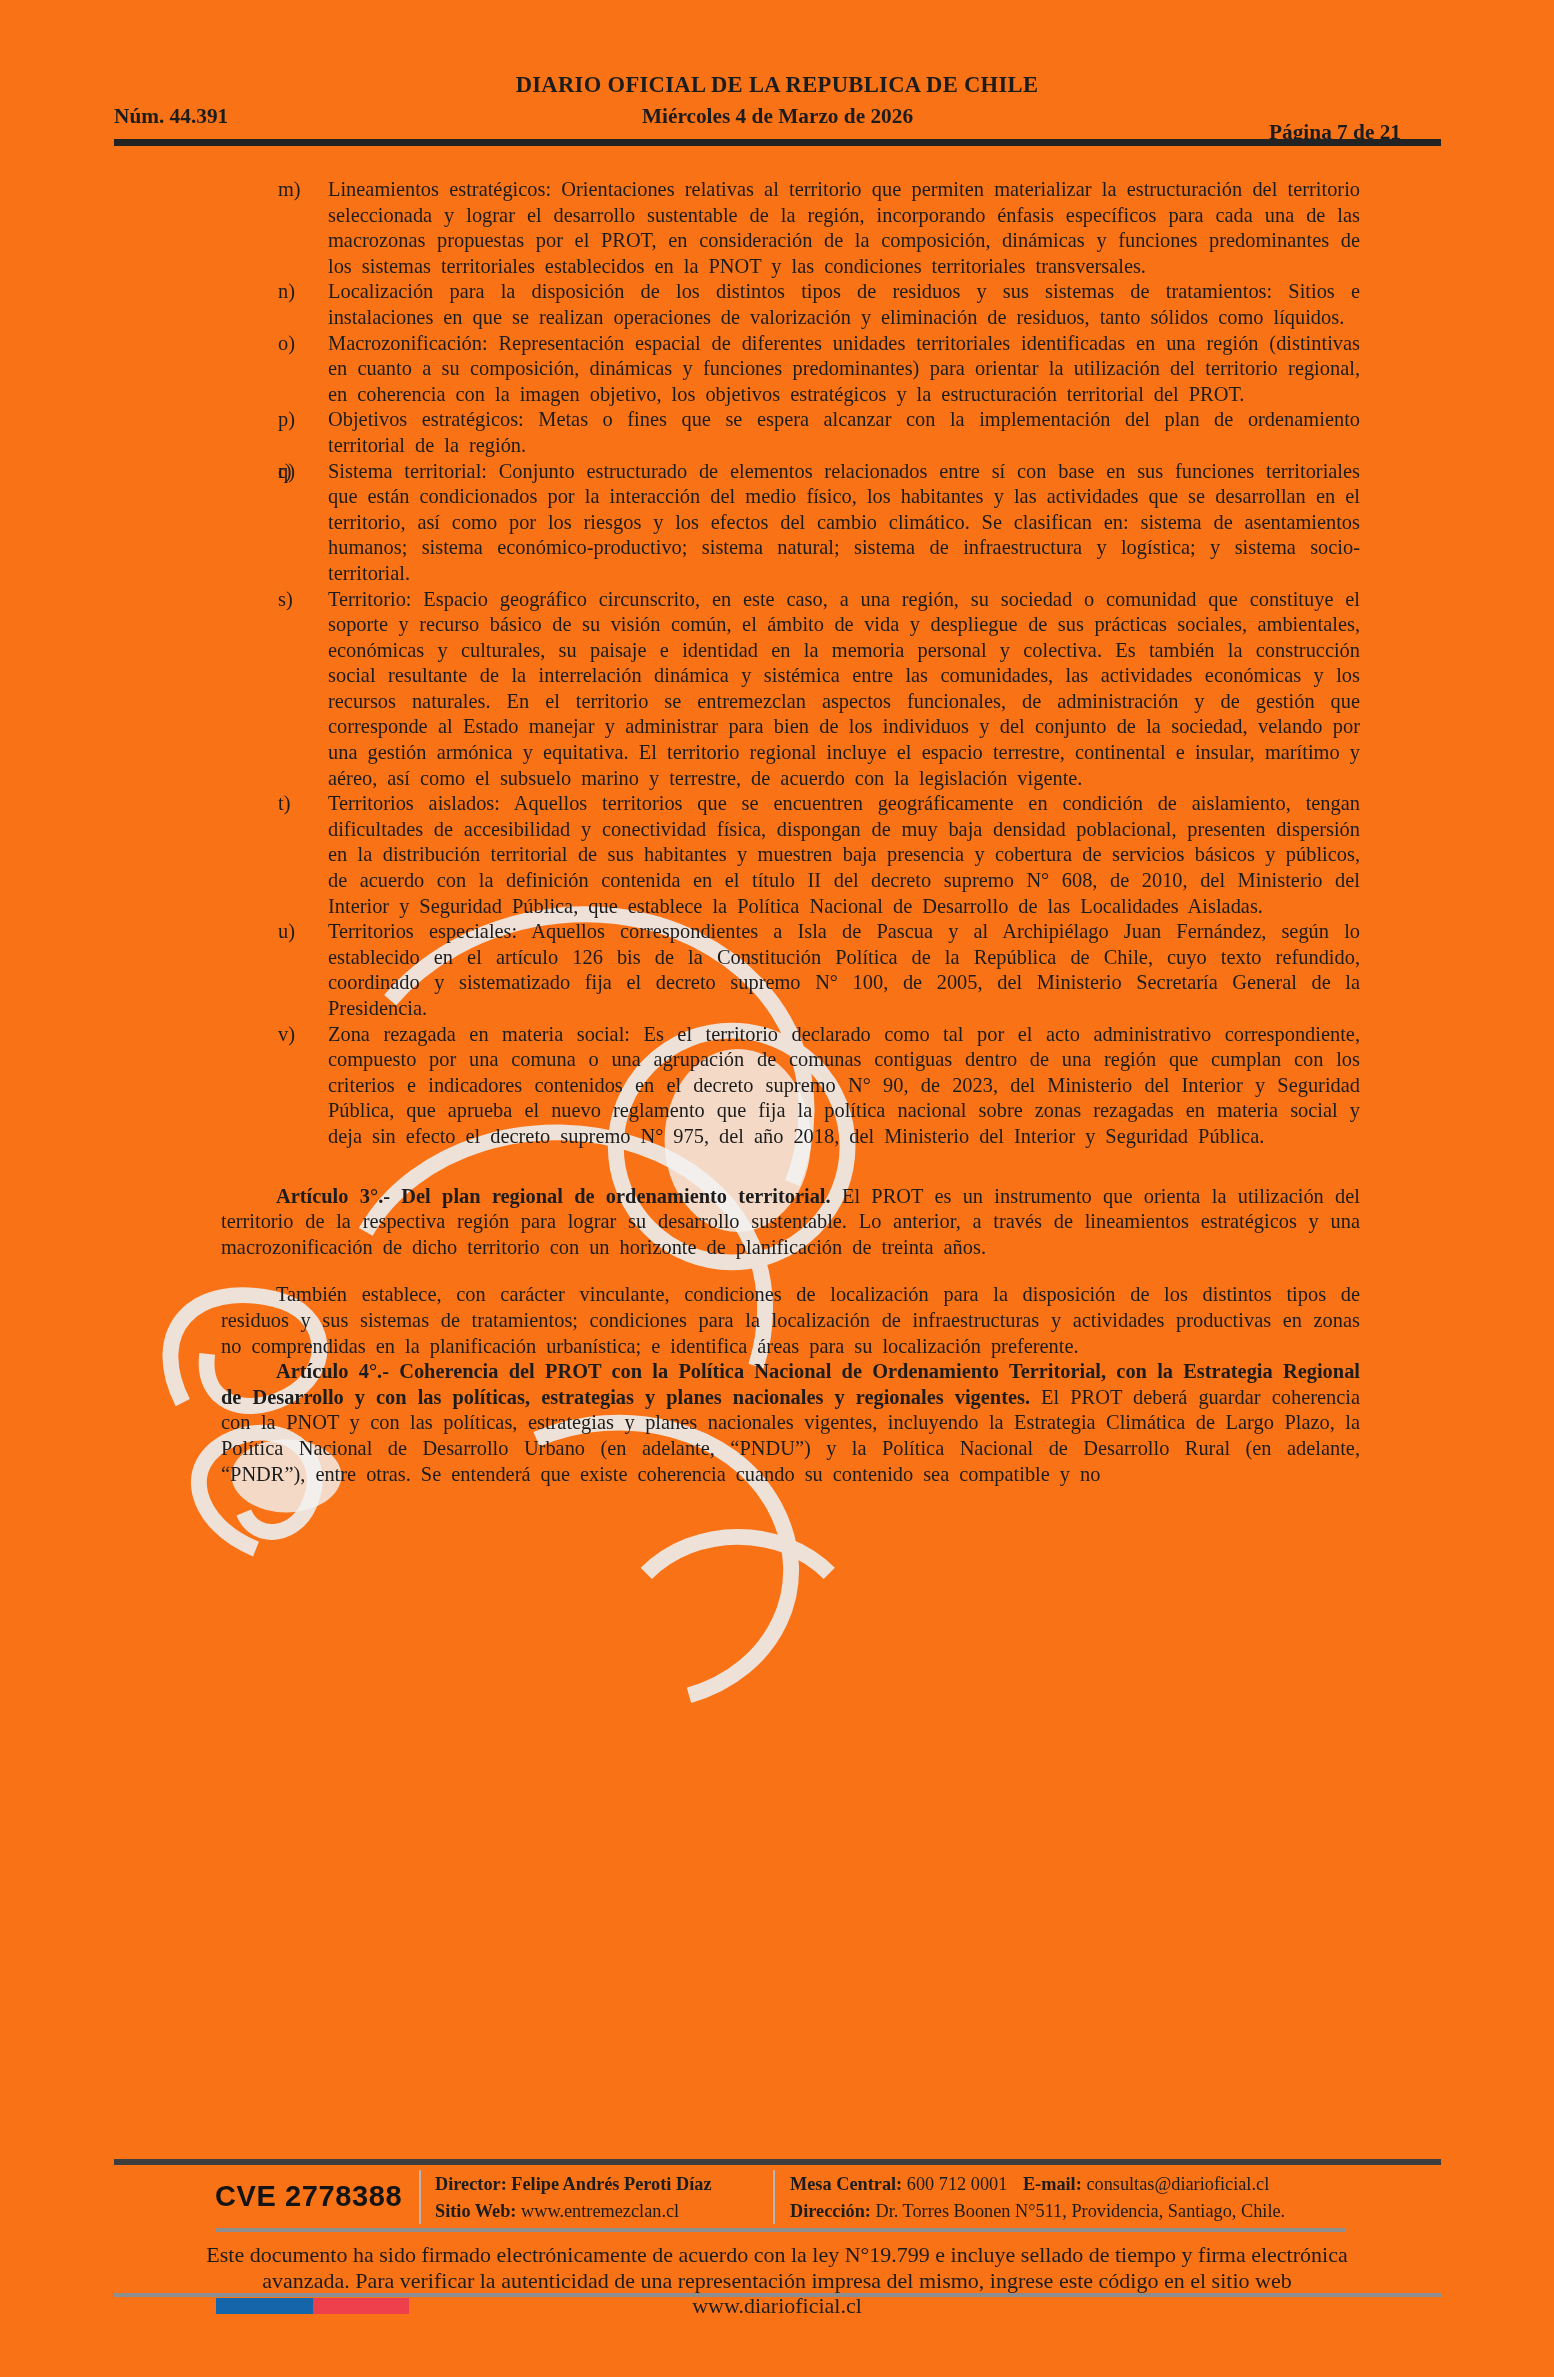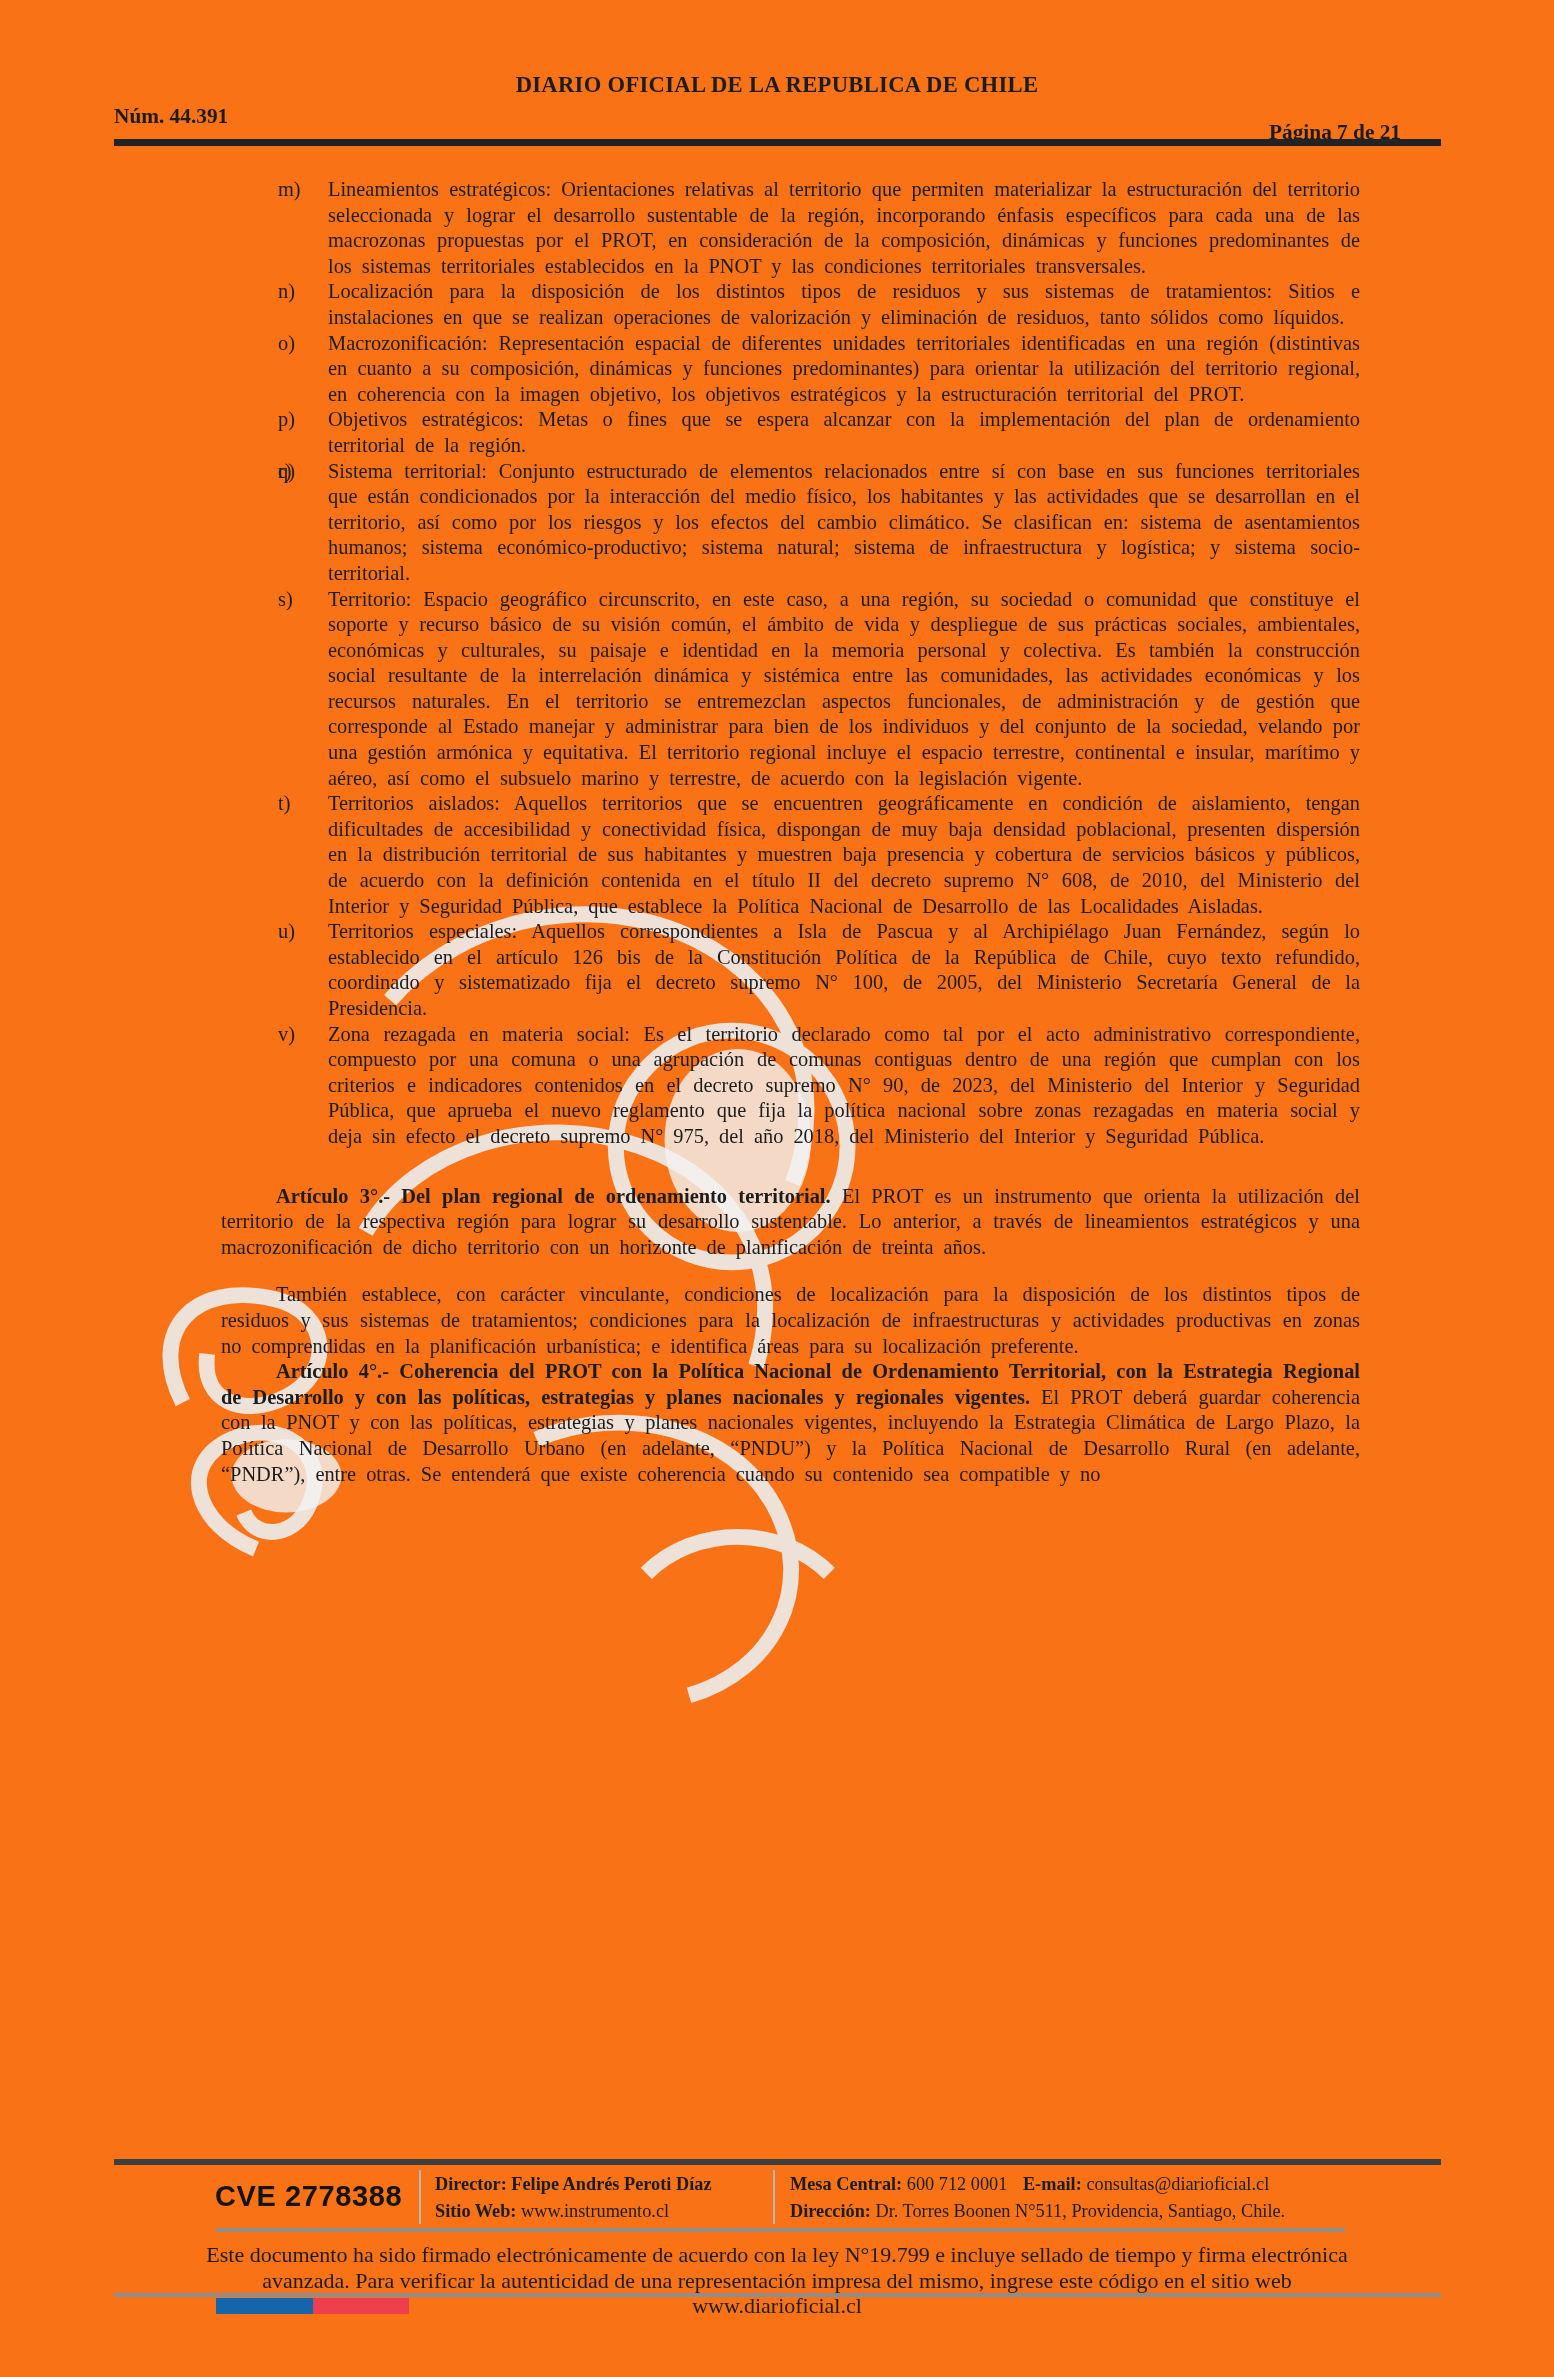--- a/index.html
+++ b/index.html
@@ -81,20 +81,21 @@
     </g>
     <g fill="#f3f3f3" opacity="0.8">
       <ellipse cx="1090" cy="750" rx="120" ry="150"></ellipse>
       <ellipse cx="350" cy="1300" rx="90" ry="60"></ellipse>
     </g>
   </svg>
 
   <div class="header-pub">DIARIO OFICIAL DE LA REPUBLICA DE CHILE</div>
   <div class="header-row">
     <span class="header-issue">Núm. 44.391</span>
+    <span class="header-date">Miércoles 4 de Marzo de 2026</span>
     <span class="header-page">Página 7 de 21</span>
   </div>
   <div class="header-rule"></div>
 
   <div class="main">
 
     <ol class="defs">
       <li>
         <span class="li-label">m)</span>
         <span>Lineamientos estratégicos: Orientaciones relativas al territorio que permiten materializar la estructuración del territorio seleccionada y lograr el desarrollo sustentable de la región, incorporando énfasis específicos para cada una de las macrozonas propuestas por el PROT, en consideración de la composición, dinámicas y funciones predominantes de los sistemas territoriales establecidos en la PNOT y las condiciones territoriales transversales.</span>
@@ -152,21 +153,21 @@
 
   <div class="f-vdiv f-vdiv-1"></div>
 
   <div class="f-col f-col-1">
     <div>
       <span class="f-bold">Director:</span>
       <span class="f-bold">Felipe Andrés Peroti Díaz</span>
     </div>
     <div>
       <span class="f-bold">Sitio Web:</span>
-      <span>www.instrumento.cl</span>
+      <span>www.entremezclan.cl</span>
     </div>
   </div>
 
   <div class="f-vdiv f-vdiv-2"></div>
 
   <div class="f-col f-col-2">
     <div>
       <span class="f-bold">Mesa Central:</span>
       <span>600 712 0001</span>
       <span class="f-bold f-email-label">E-mail:</span>

